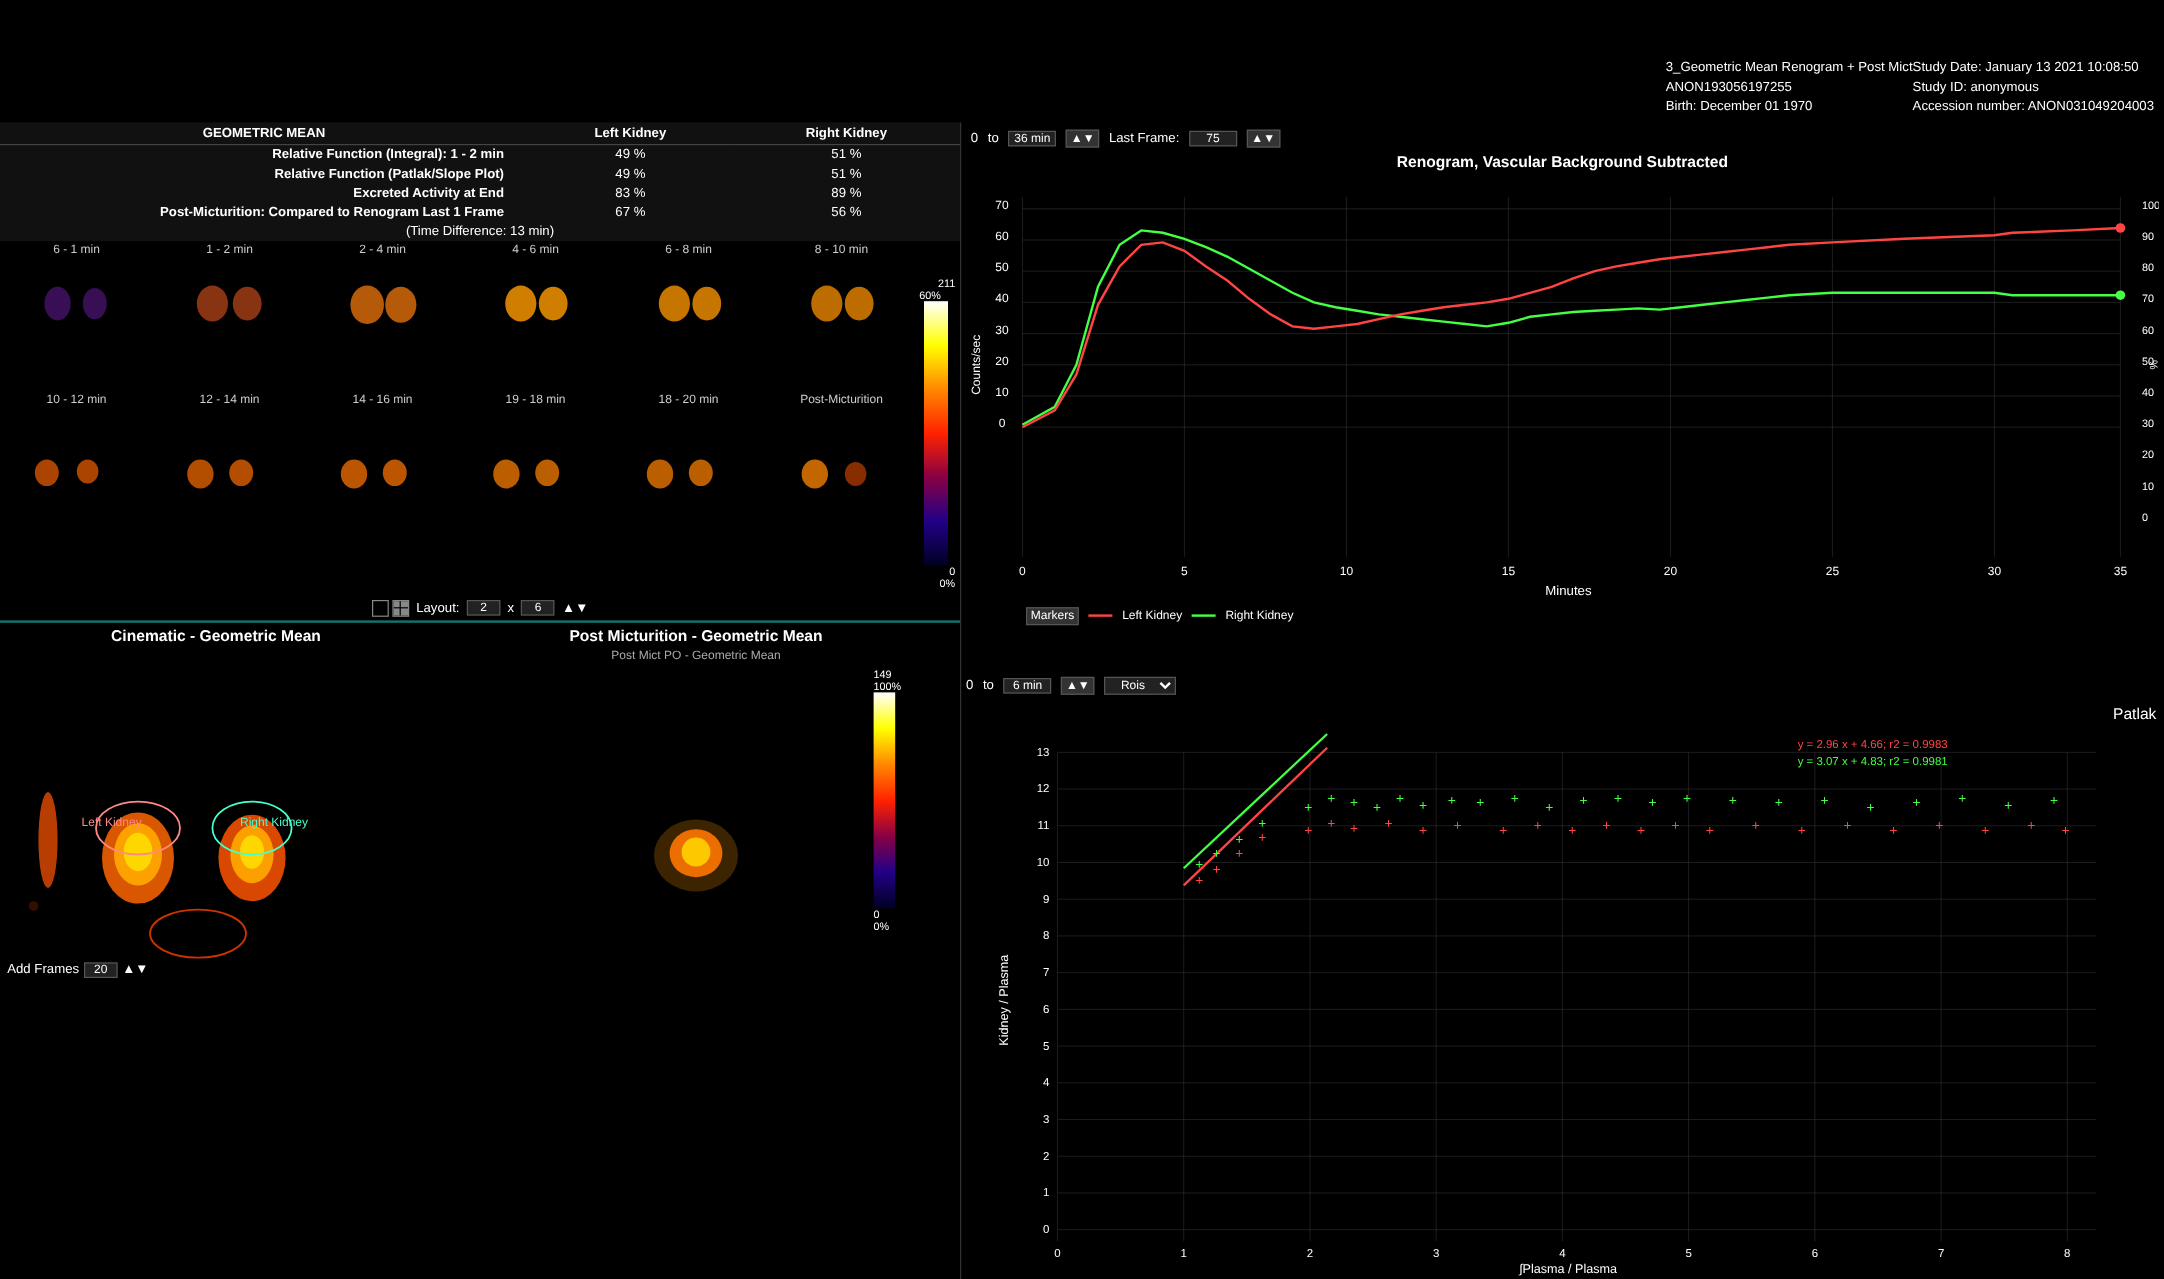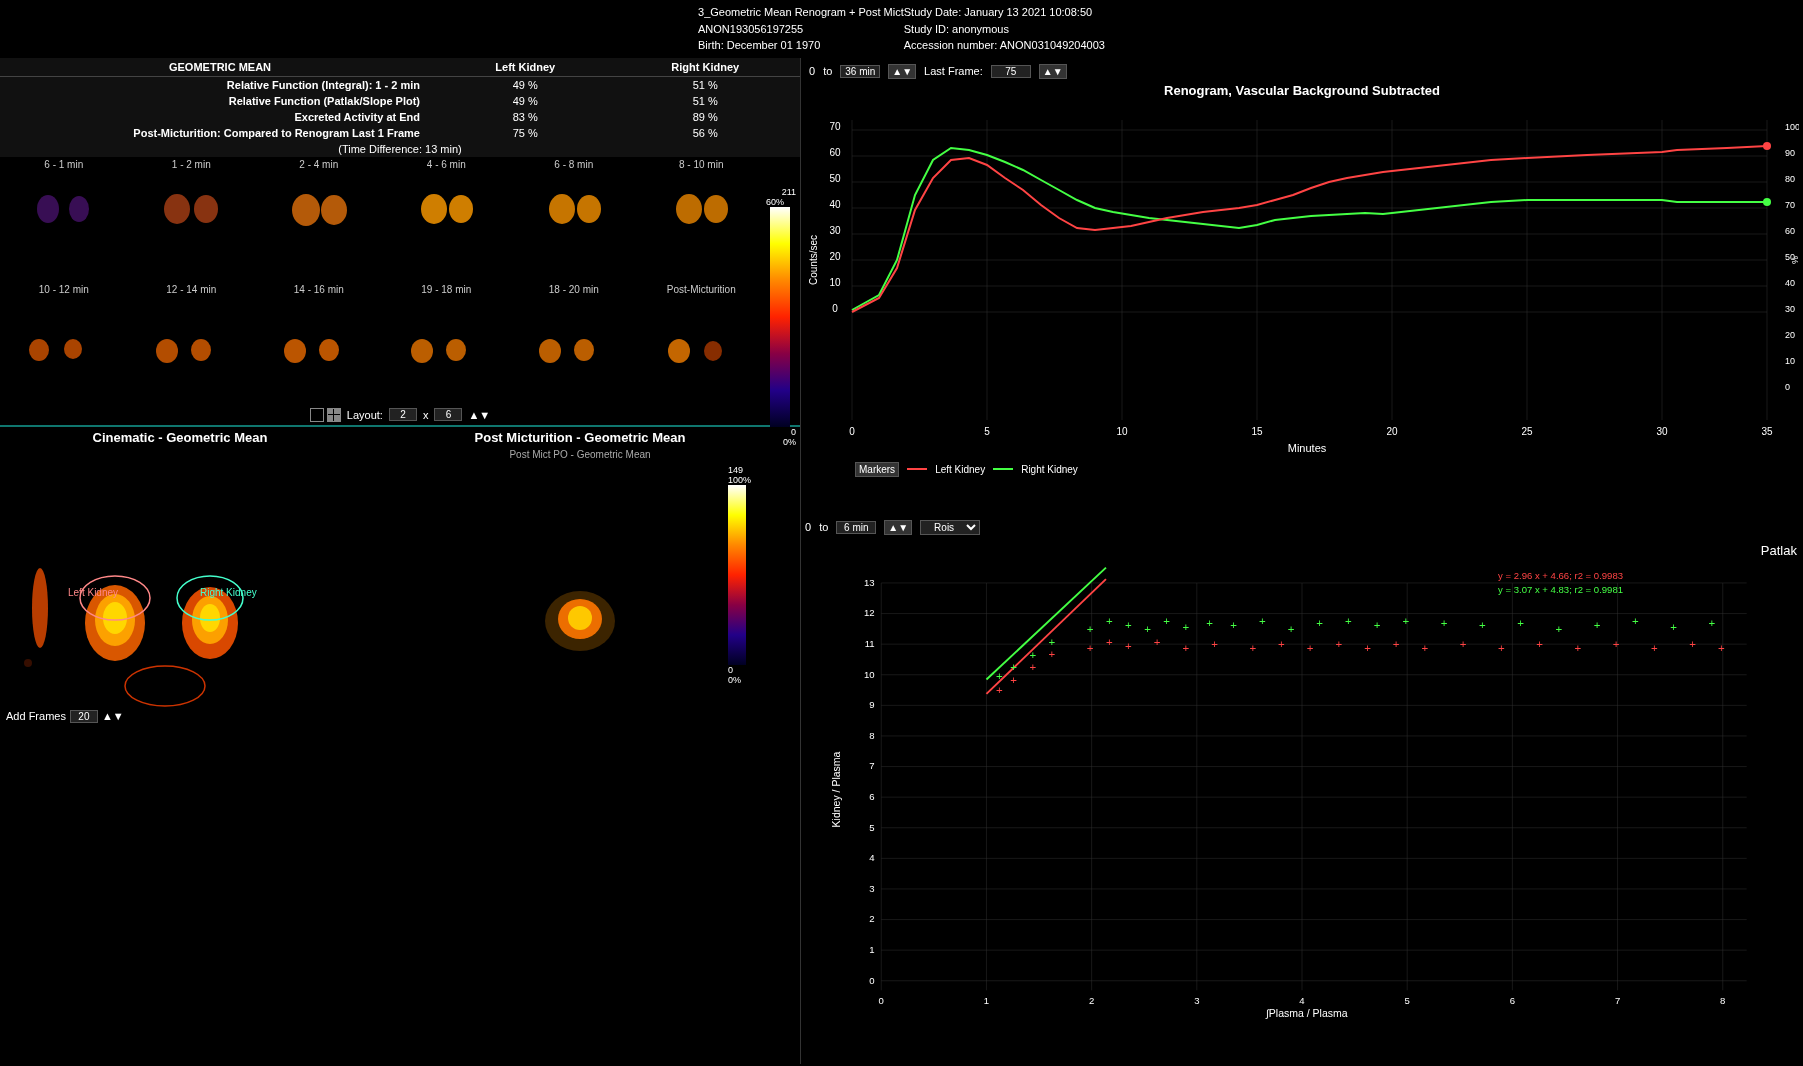--- a/index.html
+++ b/index.html
@@ -7,23 +7,24 @@
       background: #000;
       color: #fff;
       font-family: Arial, sans-serif;
       font-size: 11px;
       width: 1803px;
       height: 1066px;
       overflow: hidden;
     }
     .top-bar {
       display: flex;
-      justify-content: center;
+      justify-content: flex-end;
       padding: 4px 8px;
       font-size: 11px;
+      margin-top: 44px;
     }
     .top-left { line-height: 1.5; }
     .top-right { line-height: 1.5; text-align: left; }
 
     
     .main-layout {
       display: flex;
       height: calc(1066px - 60px);
     }
 
@@ -123,20 +124,21 @@
     }
 
     
     .layout-controls {
       display: flex;
       align-items: center;
       justify-content: center;
       gap: 6px;
       padding: 3px;
       font-size: 11px;
+      margin-top: 48px;
     }
     .layout-input {
       background: #222;
       border: 1px solid #555;
       color: #fff;
       width: 28px;
       text-align: center;
       font-size: 10px;
     }
 
@@ -276,21 +278,21 @@
       <td>49 %</td>
       <td>51 %</td>
     </tr>
           <tr>
       <td class="left-align">Excreted Activity at End</td>
       <td>83 %</td>
       <td>89 %</td>
     </tr>
           <tr>
       <td class="left-align">Post-Micturition: Compared to Renogram Last 1 Frame</td>
-      <td>75 %</td>
+      <td>67 %</td>
       <td>56 %</td>
     </tr>
           <tr>
             <td colspan="3" class="time-diff" style="text-align:center;">(Time Difference: 13 min)</td>
           </tr>
         </tbody>
     </table>
 
     <div class="frames-wrapper">
 

